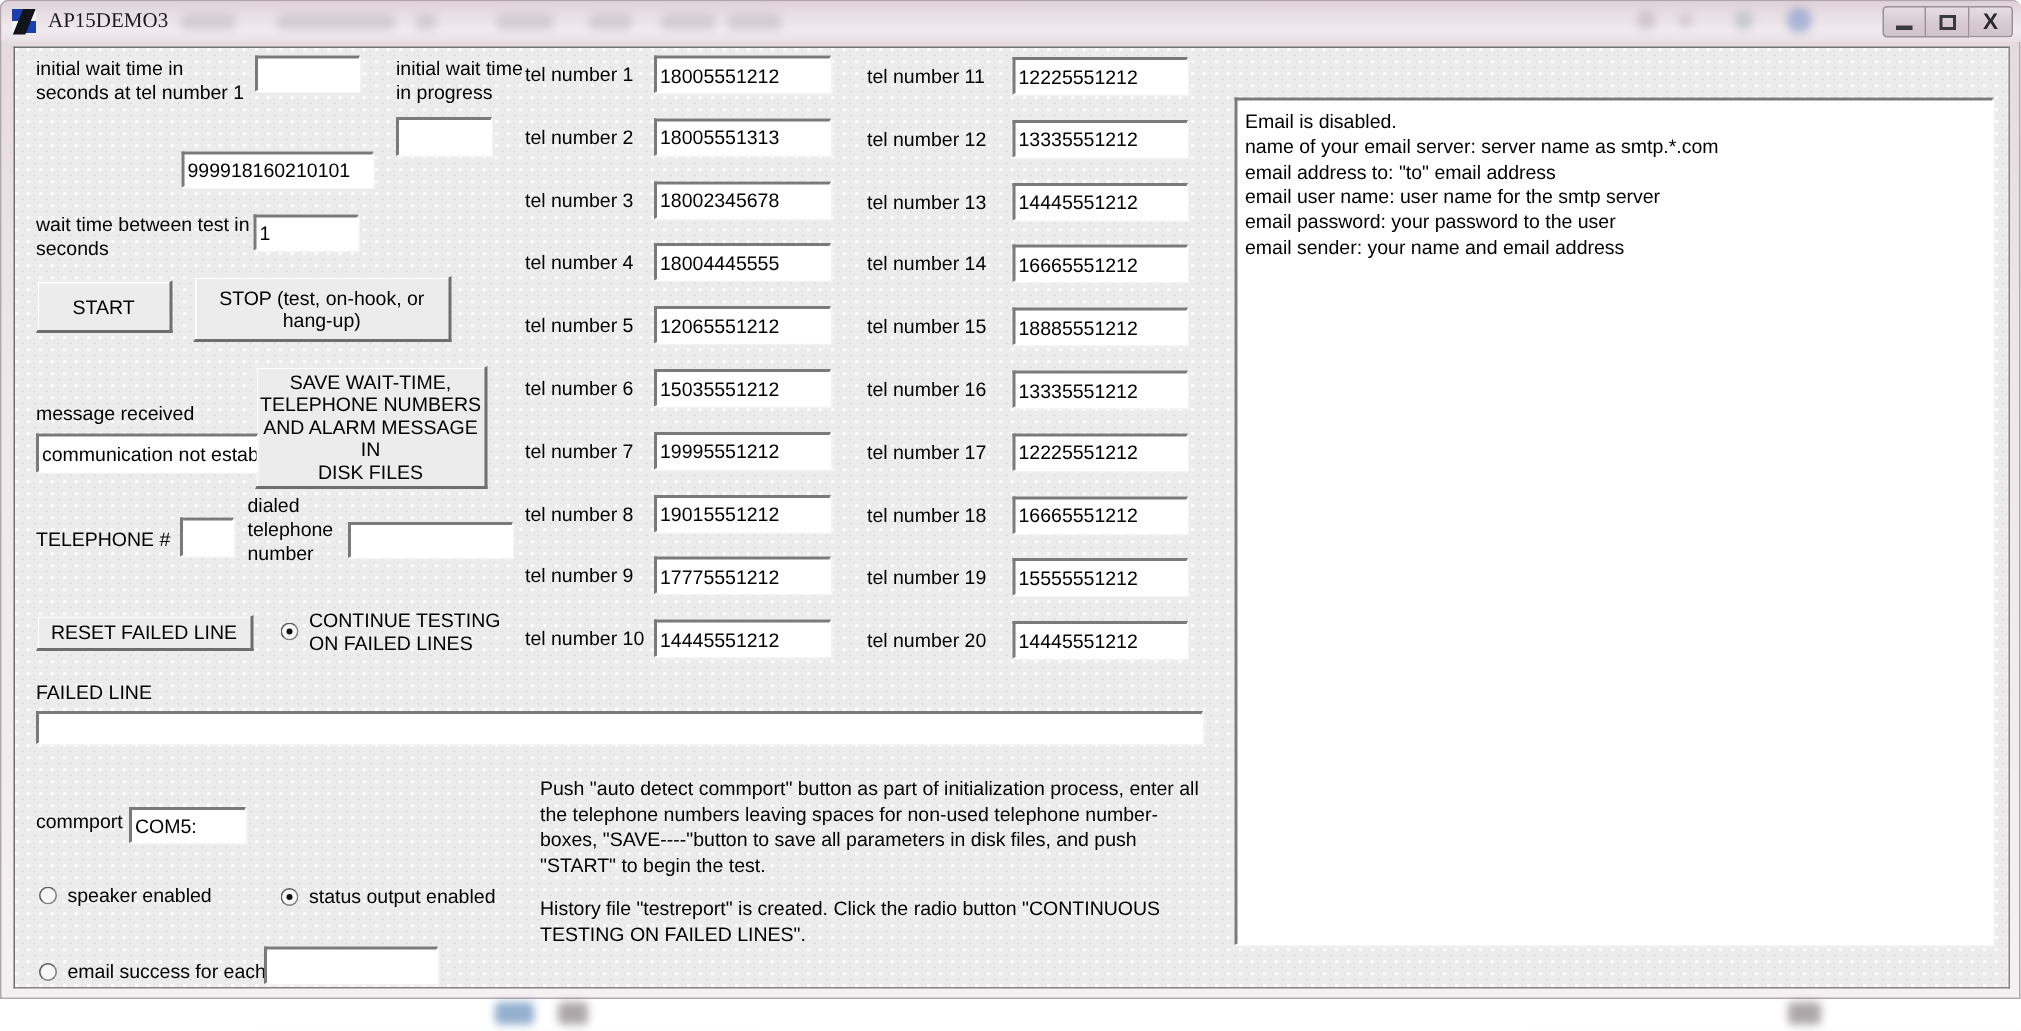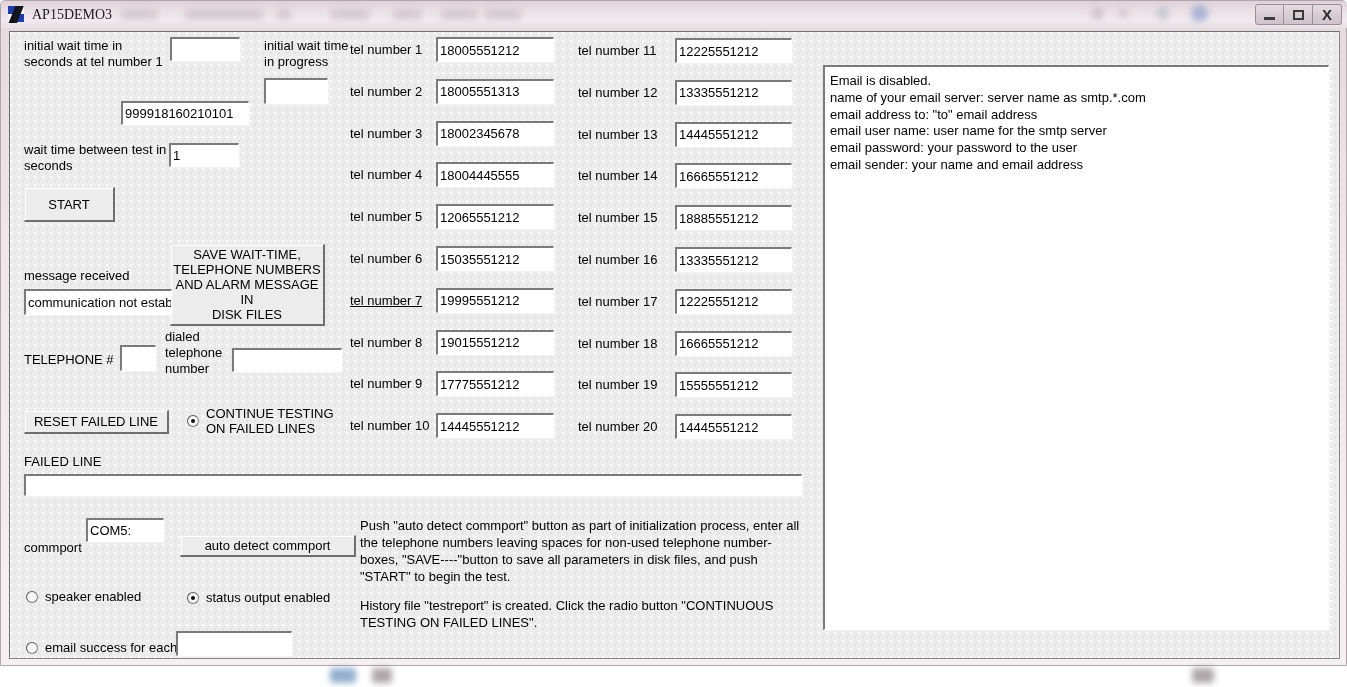--- a/index.html
+++ b/index.html
@@ -298,20 +298,22 @@
 in progress</div>
     <div class="tbox" style="left:254px;top:46px;width:64px;height:26px;"></div>
 
     <div class="tbox" style="left:111px;top:69px;width:128px;height:24px;">999918160210101</div>
 
     <div class="lbl" style="left:14px;top:110px;width:150px;">wait time between test in
 seconds</div>
     <div class="tbox" style="left:159px;top:111px;width:70px;height:24px;">1</div>
 
     <div class="btn" style="left:14px;top:155px;width:91px;height:35px;">START</div>
+    <div class="btn" style="left:119px;top:152px;width:172px;height:44px;">STOP (test, on-hook, or
+hang-up)</div>
 
     <div class="btn" style="left:160px;top:212px;width:155px;height:82px;">SAVE WAIT-TIME,
 TELEPHONE NUMBERS
 AND ALARM MESSAGE IN
 DISK FILES</div>
 
     <div class="lbl" style="left:14px;top:236px;">message received</div>
     <div class="tbox" style="left:14px;top:257px;width:148px;height:26px;">communication not establi</div>
 
     <div class="lbl" style="left:14px;top:320px;">TELEPHONE #</div>
@@ -327,22 +329,21 @@
     <div class="radio on" style="left:177px;top:374px;">
       <span class="knob"></span>
       <span>CONTINUE TESTING
 ON FAILED LINES</span>
     </div>
 
     <div class="lbl" style="left:14px;top:422px;">FAILED LINE</div>
     <div class="tbox" style="left:14px;top:442px;width:778px;height:22px;"></div>
 
     <div class="lbl" style="left:14px;top:508px;">commport</div>
-    <div class="tbox" style="left:76px;top:486px;width:78px;height:24px;">COM5:</div>
-    <div class="btn" style="left:170px;top:503px;width:176px;height:22px;">auto detect commport</div>
+    <div class="tbox" style="left:76px;top:506px;width:78px;height:24px;">COM5:</div>
 
     <div class="radio" style="left:16px;top:557px;">
       <span class="knob"></span>
       <span>speaker enabled</span>
     </div>
 
     <div class="radio on" style="left:177px;top:558px;">
       <span class="knob"></span>
       <span>status output enabled</span>
     </div>
@@ -359,21 +360,21 @@
         <div class="lbl" style="left: 340px; top: 51.8px;">tel number 2</div>
         <div class="tbox" style="left: 426px; top: 46.8px; width: 118px; height: 25px;">18005551313</div>
         <div class="lbl" style="left: 340px; top: 93.6px;">tel number 3</div>
         <div class="tbox" style="left: 426px; top: 88.6px; width: 118px; height: 25px;">18002345678</div>
         <div class="lbl" style="left: 340px; top: 135.4px;">tel number 4</div>
         <div class="tbox" style="left: 426px; top: 130.4px; width: 118px; height: 25px;">18004445555</div>
         <div class="lbl" style="left: 340px; top: 177.2px;">tel number 5</div>
         <div class="tbox" style="left: 426px; top: 172.2px; width: 118px; height: 25px;">12065551212</div>
         <div class="lbl" style="left: 340px; top: 219px;">tel number 6</div>
         <div class="tbox" style="left: 426px; top: 214px; width: 118px; height: 25px;">15035551212</div>
-        <div class="lbl" style="left: 340px; top: 260.8px; text-decoration: underline;">tel number 7</div>
+        <div class="lbl" style="left: 340px; top: 260.8px;">tel number 7</div>
         <div class="tbox" style="left: 426px; top: 255.8px; width: 118px; height: 25px;">19995551212</div>
         <div class="lbl" style="left: 340px; top: 302.6px;">tel number 8</div>
         <div class="tbox" style="left: 426px; top: 297.6px; width: 118px; height: 25px;">19015551212</div>
         <div class="lbl" style="left: 340px; top: 344.4px;">tel number 9</div>
         <div class="tbox" style="left: 426px; top: 339.4px; width: 118px; height: 25px;">17775551212</div>
         <div class="lbl" style="left: 340px; top: 386.2px;">tel number 10</div>
         <div class="tbox" style="left: 426px; top: 381.2px; width: 118px; height: 25px;">14445551212</div>
         <div class="lbl" style="left: 568px; top: 11px;">tel number 11</div>
         <div class="tbox" style="left: 665px; top: 6px; width: 117px; height: 25px;">12225551212</div>
         <div class="lbl" style="left: 568px; top: 52.8px;">tel number 12</div>

